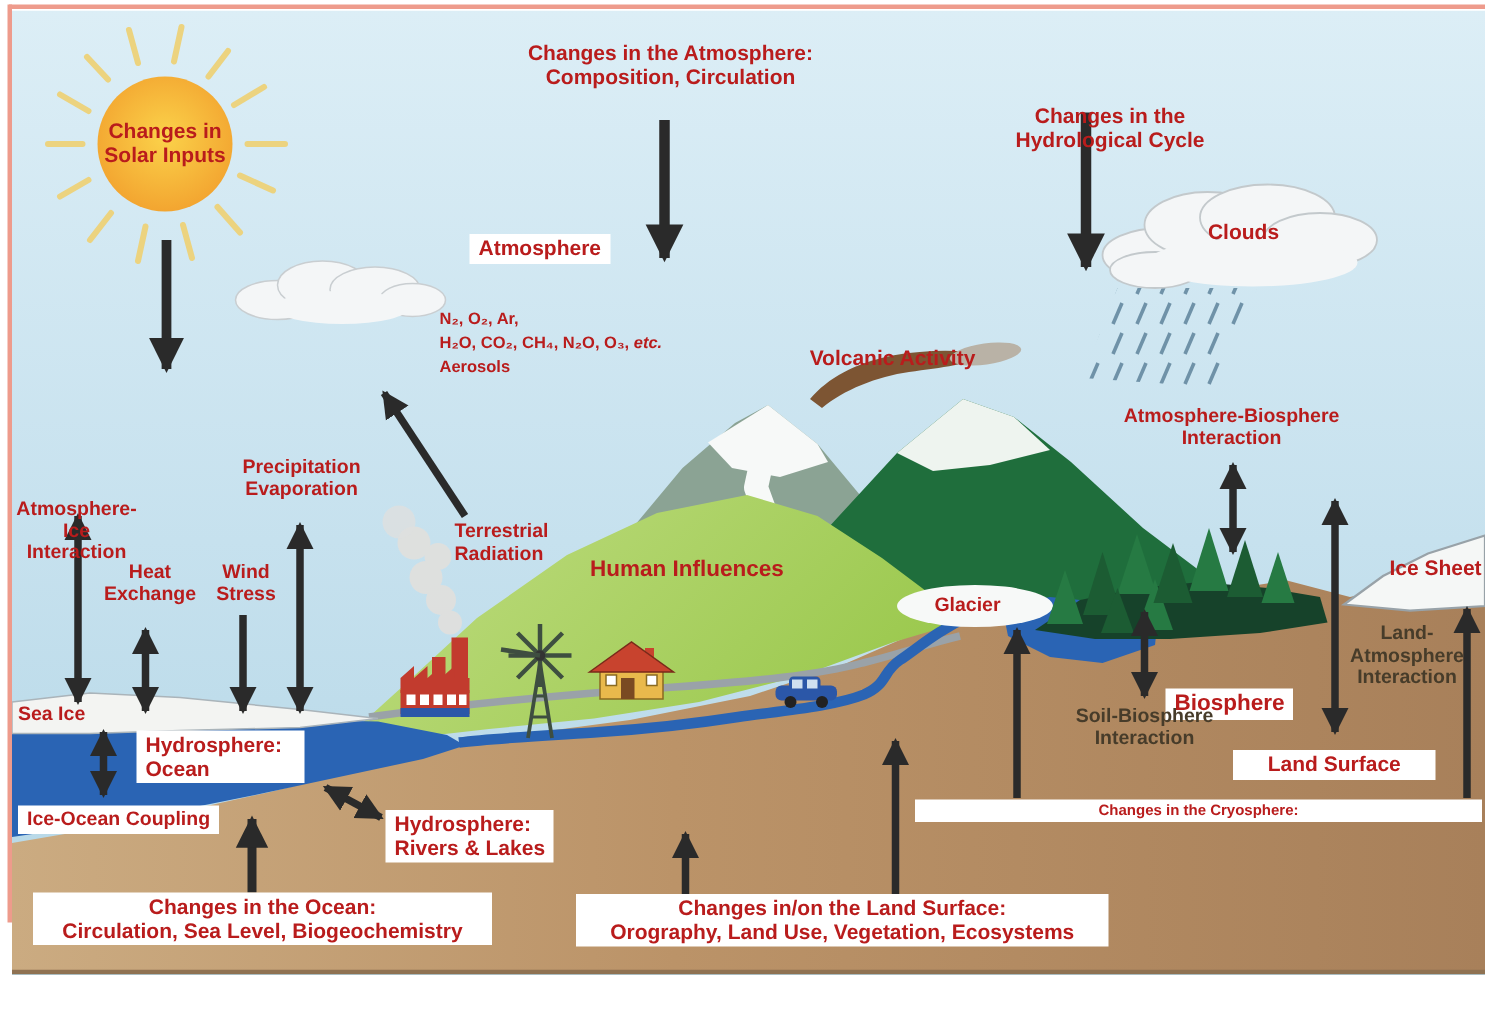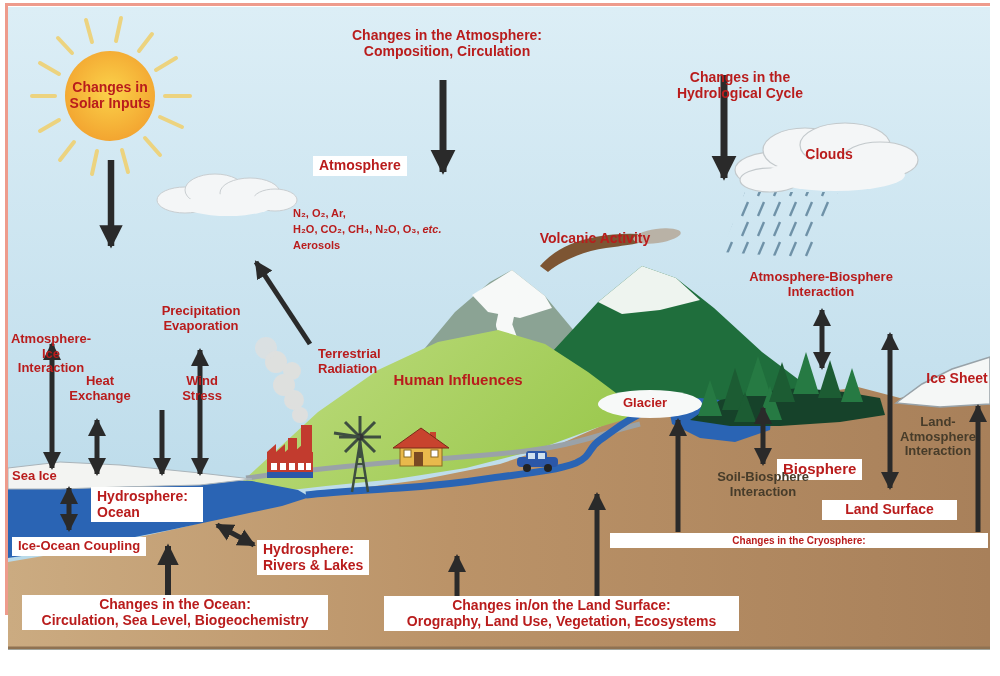--- a/index.html
+++ b/index.html
@@ -269,31 +269,31 @@
   <div>Atmosphere-</div>
       <div>Ice</div>
       <div>Interaction</div>
 </div>
 
 <div class="lbl c f13" style="left:100px;top:374px;">
   <div>Heat</div>
       <div>Exchange</div>
 </div>
 
-<div class="lbl c f13" style="left:164px;top:374px;margin-left:38px;">
+<div class="lbl c f13" style="left:164px;top:374px;">
   <div>Wind</div>
       <div>Stress</div>
 </div>
 
 <div class="lbl c f13" style="left:201px;top:304px;">
   <div>Precipitation</div>
       <div>Evaporation</div>
 </div>
 
-<div class="lbl left f13" style="left:303px;top:347px;margin-left:15px;">
+<div class="lbl left f13" style="left:303px;top:347px;">
   <div>Terrestrial</div>
       <div>Radiation</div>
 </div>
 
 <div class="lbl c f15" style="left:458px;top:372px;">
   <span>Human Influences</span>
 </div>
 
 <div class="lbl c f14" style="left:595px;top:231px;">
   <span>Volcanic Activity</span>

